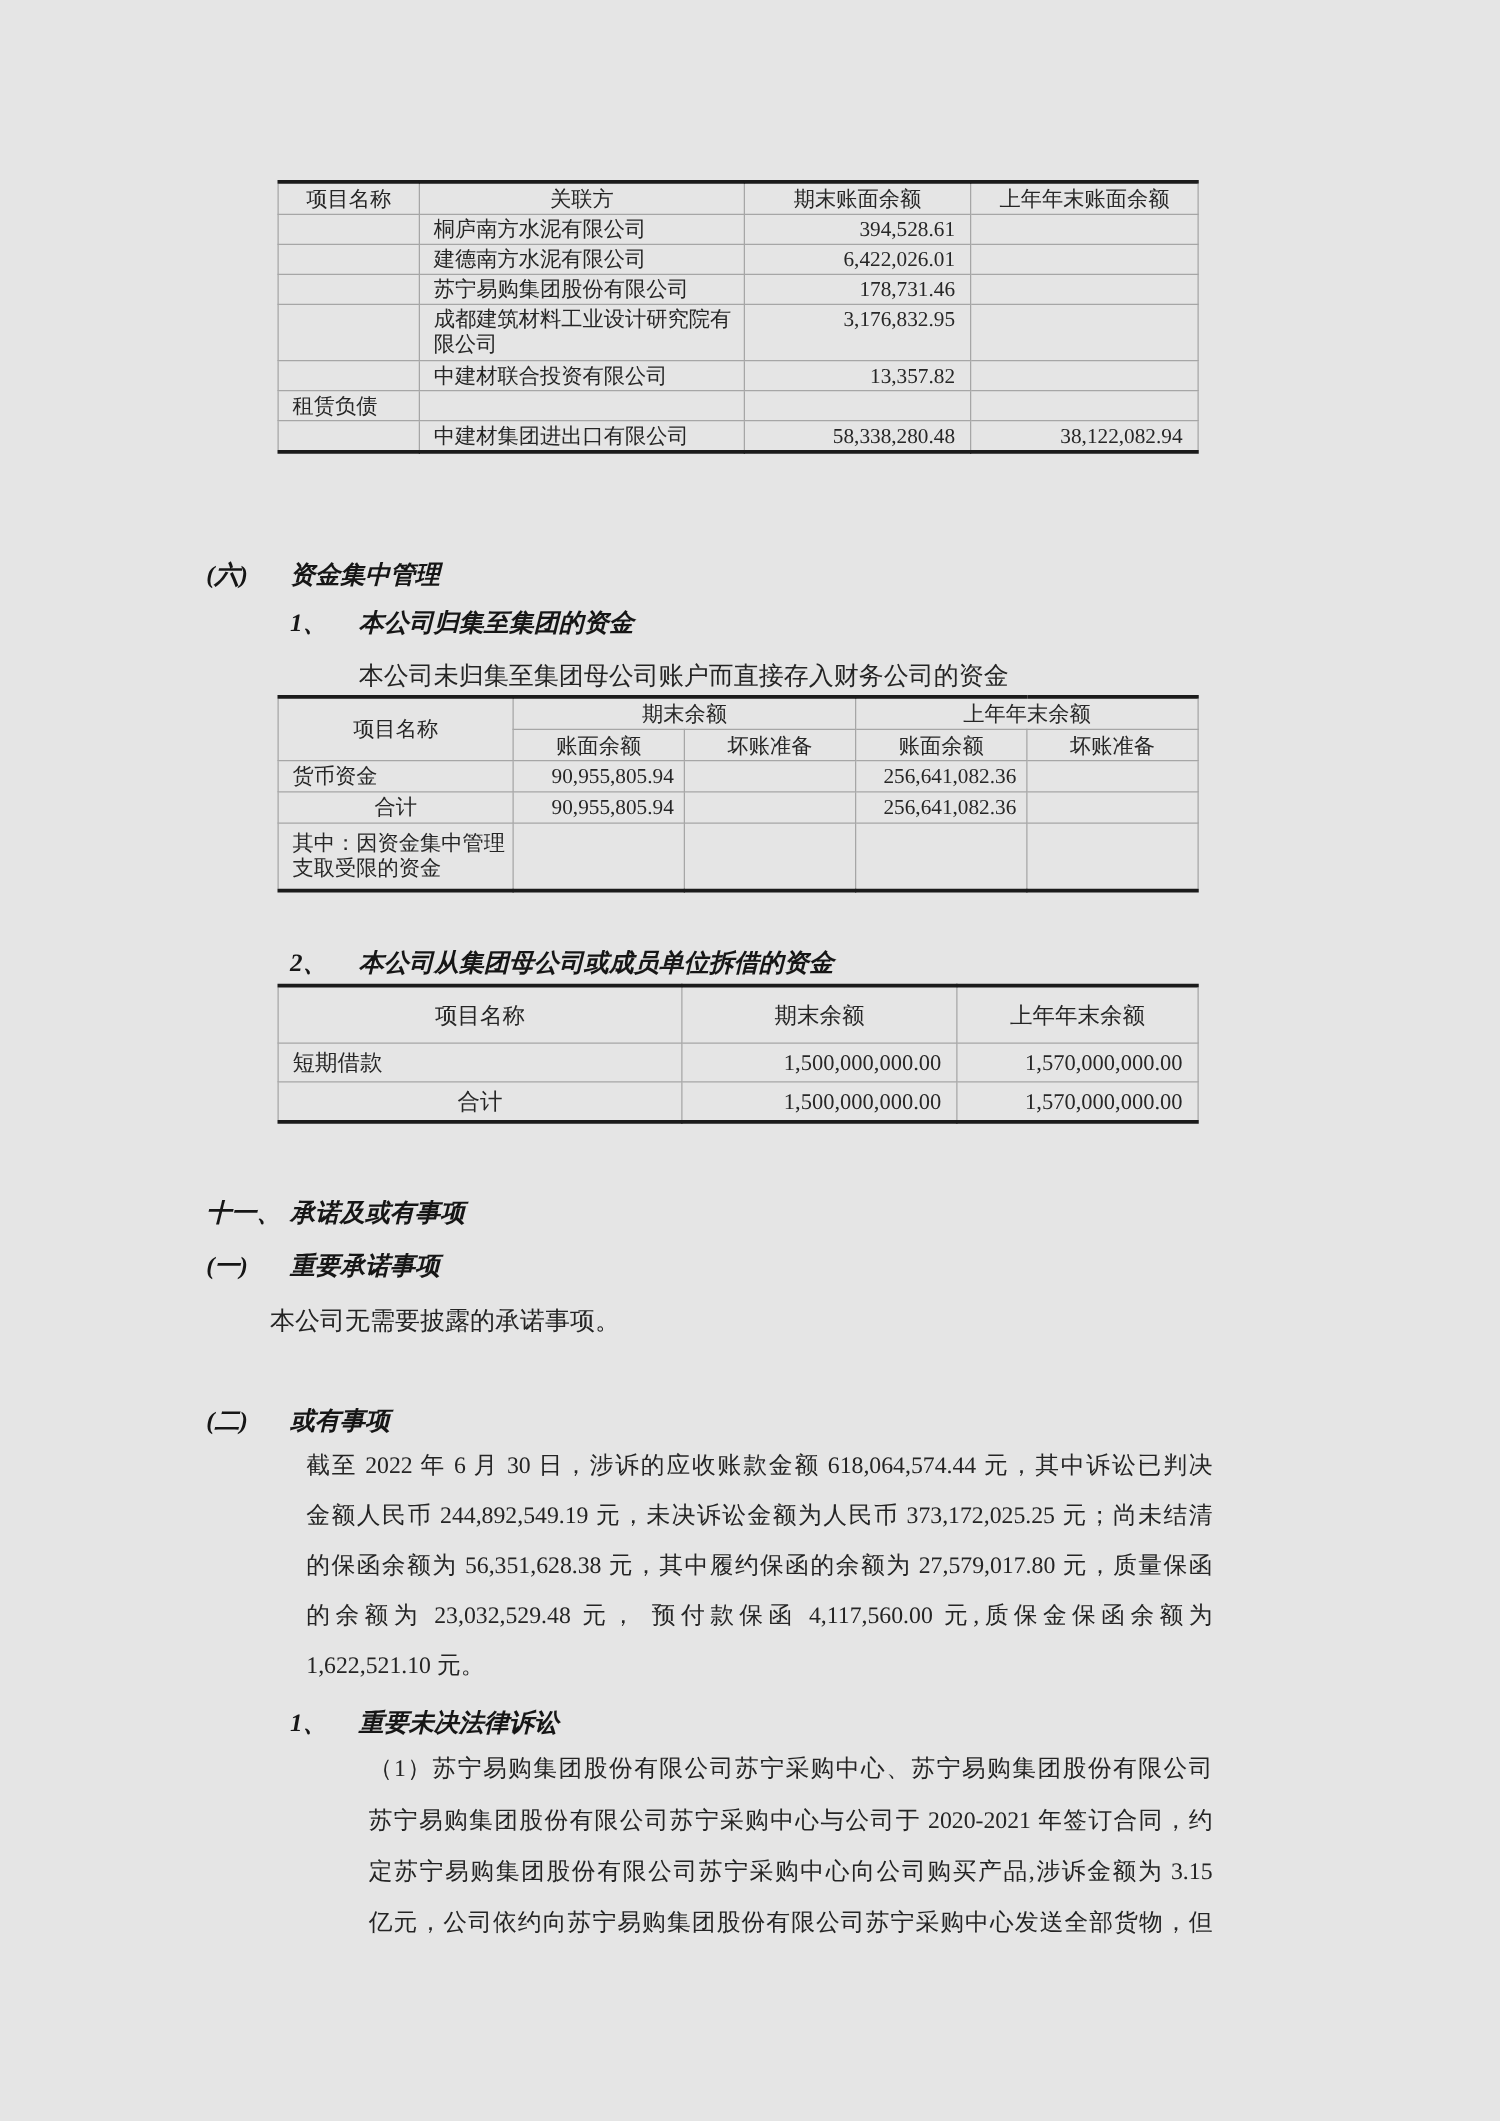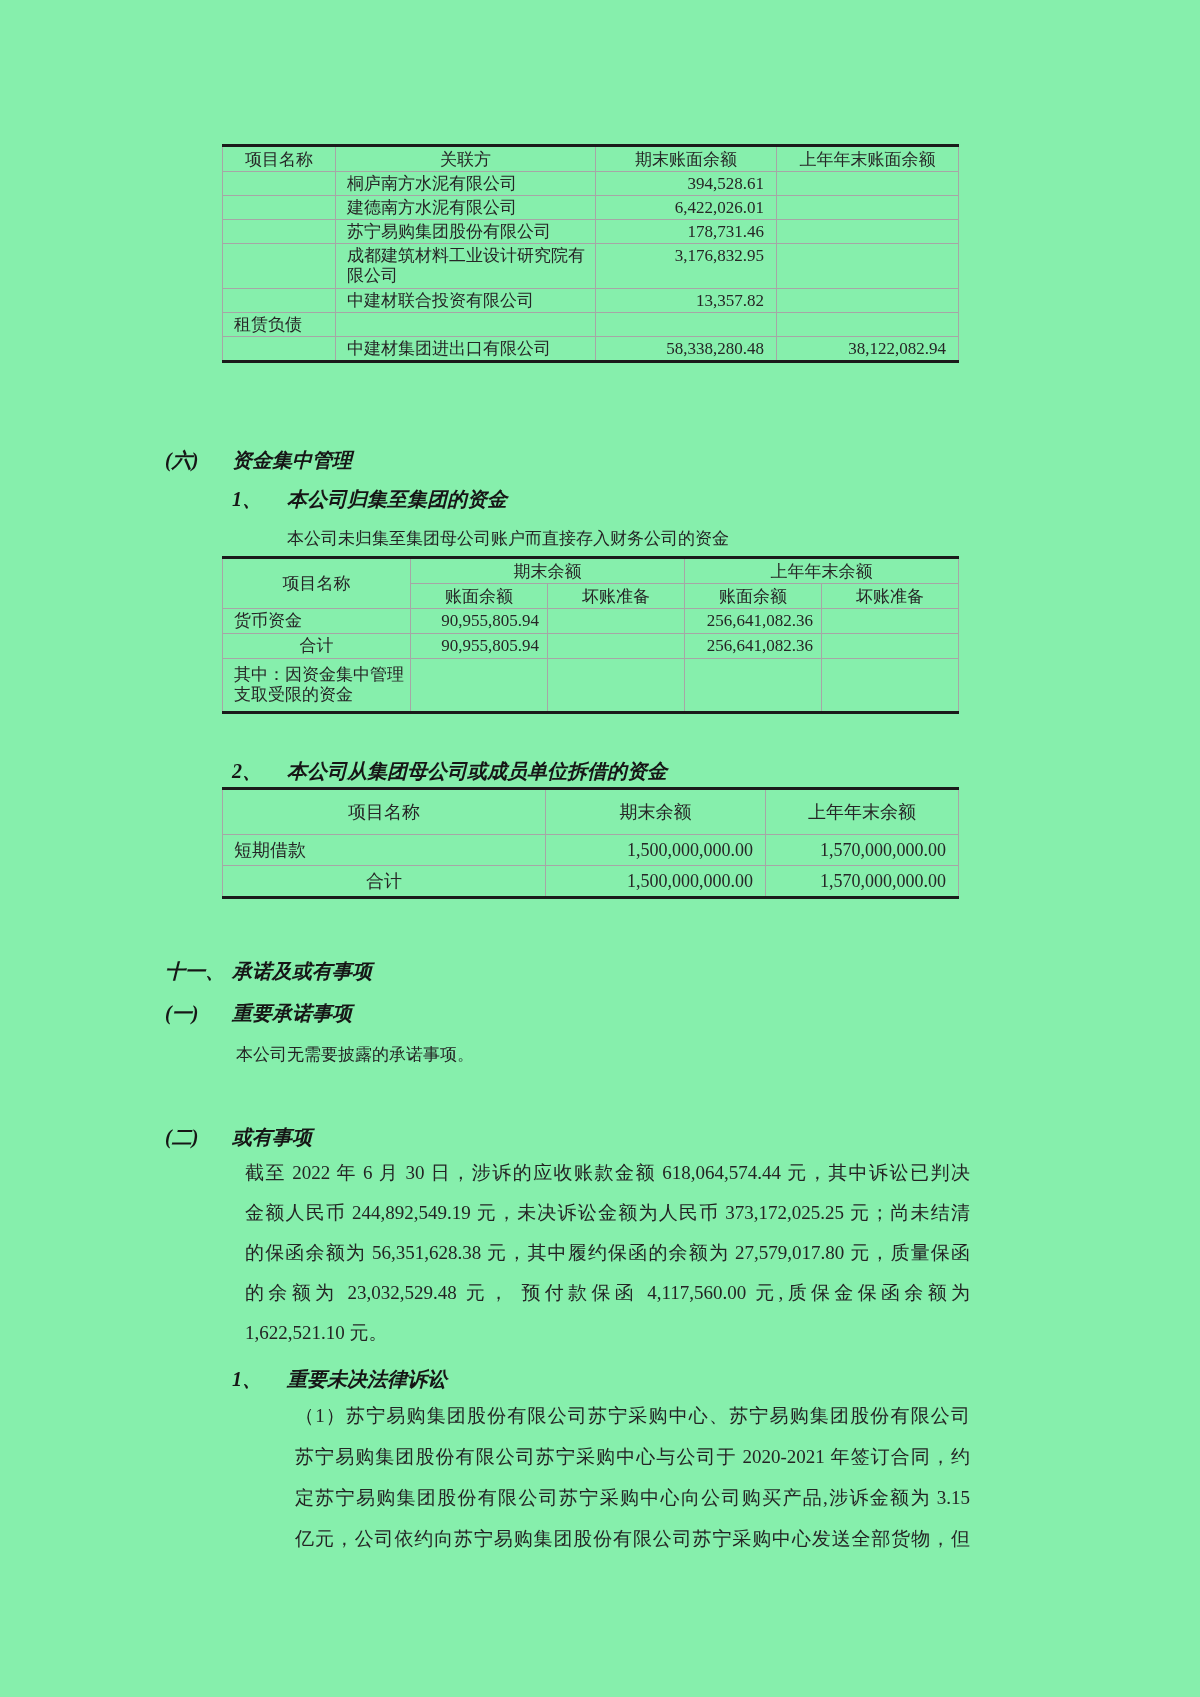--- a/index.html
+++ b/index.html
@@ -1,17 +1,17 @@
 <!DOCTYPE html>
 <html><head>
 <meta charset="utf-8">
 <style>
   html,body{margin:0;padding:0;background:#ffffff;}
   .page{
-    position:relative;width:1200px;height:1697px;background:#86efac;
+    position:relative;width:1200px;height:1697px;background:#e5e5e5;
     font-family:"Liberation Serif","DejaVu Serif",serif;color:#262626;overflow:hidden;
   }
   table{border-collapse:collapse;table-layout:fixed;position:absolute;}
   th,td{font-weight:normal;vertical-align:middle;padding:0;overflow:hidden;
         border:1px solid #a6a6a6;}
   .thick{border-top:3px solid #1b1b1b;border-bottom:3px solid #1b1b1b;}
   .cL{text-align:left;padding-left:11px;}
   .cR{text-align:right;padding-right:12px;}
   .cC{text-align:center;}
   
@@ -25,21 +25,21 @@
   .t2 .tall td{height:52px;margin-top:22px;}
   
   .t3{left:222px;top:787px;width:736px;font-size:18px;}
   .t3 th{height:44px;}
   .t3 td{height:30px;}
   
   .hd{position:absolute;font-weight:700;font-size:20px;color:#161616;
       white-space:nowrap;line-height:26px;font-style:italic;}
   .lbl67{display:inline-block;width:67px;}
   .lbl55{display:inline-block;width:55px;}
-  .bodytext{position:absolute;font-size:17px;color:#242424;white-space:nowrap;}
+  .bodytext{position:absolute;font-size:20px;color:#242424;white-space:nowrap;}
   .para{position:absolute;color:#242424;font-size:19px;margin-left:12px;}
   .pl{height:40px;line-height:40px;}
   .pl3{height:41px;line-height:41px;}
   .just{text-align:justify;text-align-last:justify;}
 </style>
 </head>
 <body>
 
 <div class="page">
 
@@ -182,21 +182,21 @@
     </tr>
   </tbody>
     </table>
 
   <div class="hd" style="left:165px;top:958px;">
     <span class="lbl67">十一、</span><span>承诺及或有事项</span>
   </div>
   <div class="hd" style="left:165px;top:1000px;">
     <span class="lbl67">(一)</span><span>重要承诺事项</span>
   </div>
-  <div class="bodytext" style="left:236px;top:1043px;">本公司无需要披露的承诺事项。</div>
+  <div class="bodytext" style="left:216px;top:1043px;">本公司无需要披露的承诺事项。</div>
 
   <div class="hd" style="left:165px;top:1124px;">
     <span class="lbl67">(二)</span><span>或有事项</span>
   </div>
 
   <div class="para" style="left:233px;top:1153px;width:725px;">
     <div class="pl just">截至 2022 年 6 月 30 日，涉诉的应收账款金额 618,064,574.44 元，其中诉讼已判决</div>
     <div class="pl just">金额人民币 244,892,549.19 元，未决诉讼金额为人民币 373,172,025.25 元；尚未结清</div>
     <div class="pl just">的保函余额为 56,351,628.38 元，其中履约保函的余额为 27,579,017.80 元，质量保函</div>
     <div class="pl just">的余额为 23,032,529.48 元， 预付款保函 4,117,560.00 元,质保金保函余额为</div>

